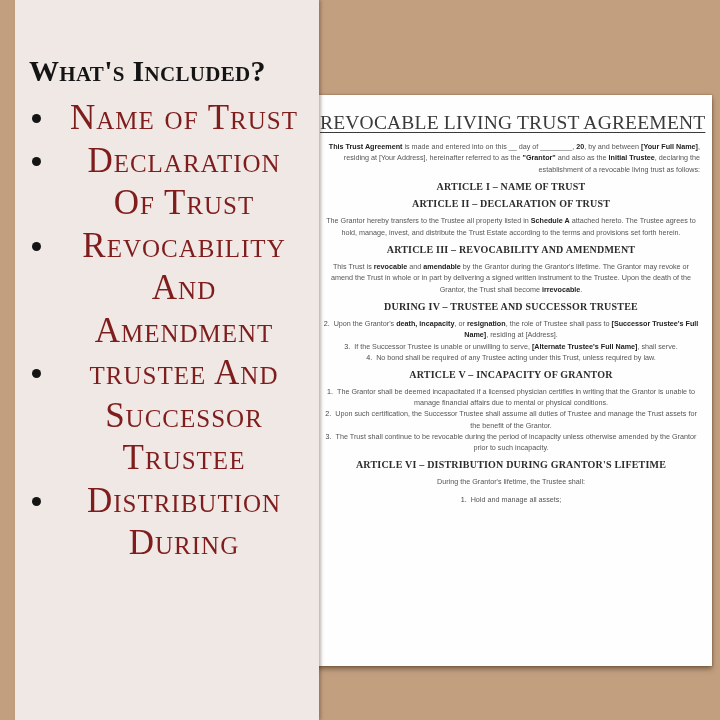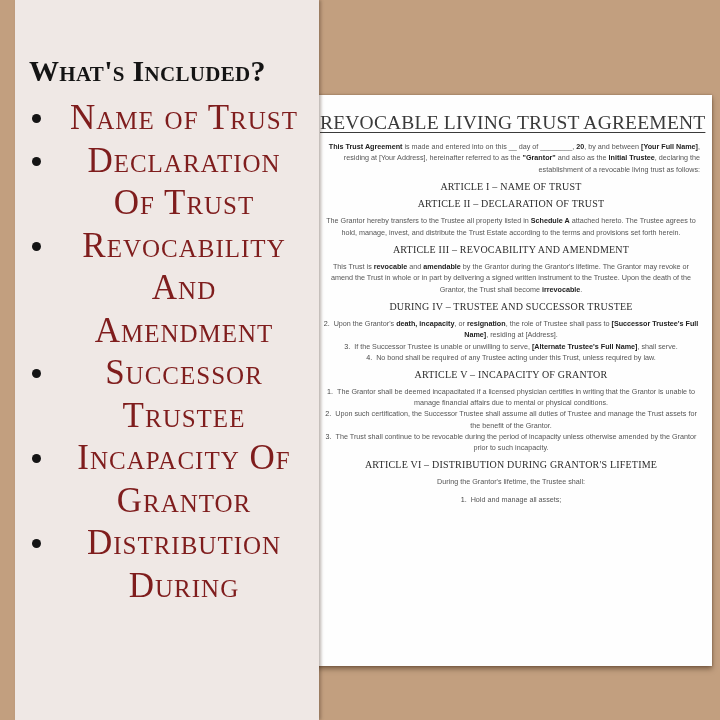--- a/index.html
+++ b/index.html
@@ -40,21 +40,21 @@
       font-family: "Liberation Sans", sans-serif; z-index: 1;
     }
     .doc-title {
       font-family: "Liberation Serif", serif; font-size: 19.5px; color: #3a3a3a;
       text-decoration: underline; text-underline-offset: 3px; text-decoration-thickness: 1px;
       letter-spacing: 0.2px; white-space: nowrap; margin-bottom: 7px;
     }
     .para { font-size: 7.2px; line-height: 11.4px; color: #555; margin: 0 auto 6px auto; }
     .para b, .li b { color: #222; }
     .article-heading {
-      font-family: "Liberation Serif", serif; font-weight: normal; font-size: 10px;
+      font-family: "Liberation Serif", serif; font-weight: bold; font-size: 10px;
       color: #2c2c2c; letter-spacing: 0.2px; margin: 6px 0 6px 0; white-space: nowrap;
     }
     .olist { list-style: none; margin: 0 0 6px 0; }
     .li { font-size: 7.2px; line-height: 11.2px; color: #555; }
     .li .num { color: #444; margin-right: 4px; }
   </style>
 </head>
 <body>
 
 <div class="left-panel">
@@ -70,27 +70,23 @@
       <span class="feature-label">Of Trust</span>
     </li>
     <li class="feature-item">
       <span class="feature-bullet"></span>
       <span class="feature-label">Revocability</span>
       <span class="feature-label">And</span>
       <span class="feature-label">Amendment</span>
     </li>
     <li class="feature-item">
       <span class="feature-bullet"></span>
+      <span class="feature-label">trustee And</span>
       <span class="feature-label">Successor</span>
       <span class="feature-label">Trustee</span>
-    </li>
-    <li class="feature-item">
-      <span class="feature-bullet"></span>
-      <span class="feature-label">Incapacity Of</span>
-      <span class="feature-label">Grantor</span>
     </li>
     <li class="feature-item">
       <span class="feature-bullet"></span>
       <span class="feature-label">Distribution</span>
       <span class="feature-label">During</span>
     </li>
   </ul>
 </div>
 
 <div class="paper">

